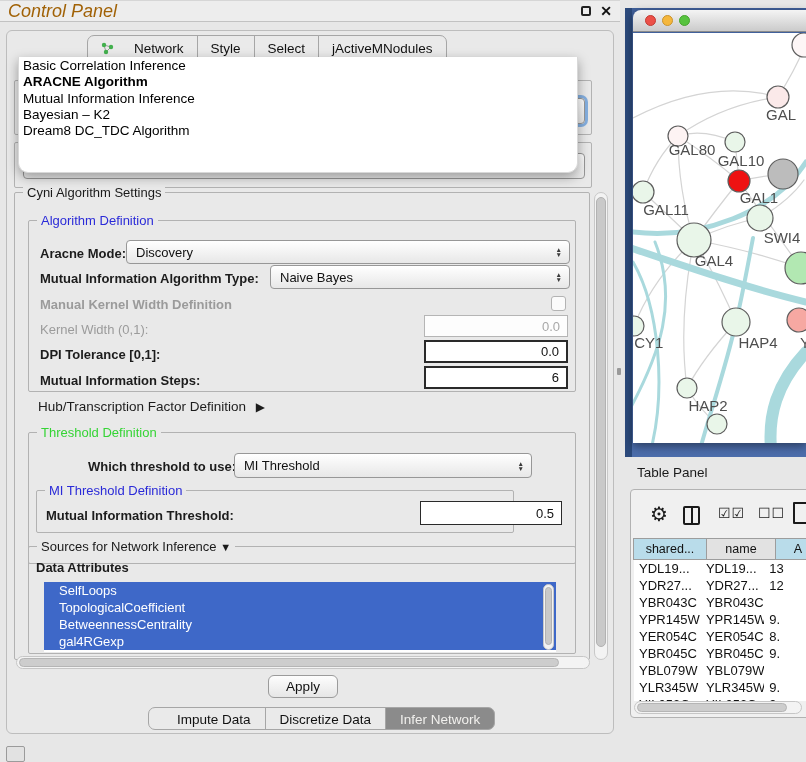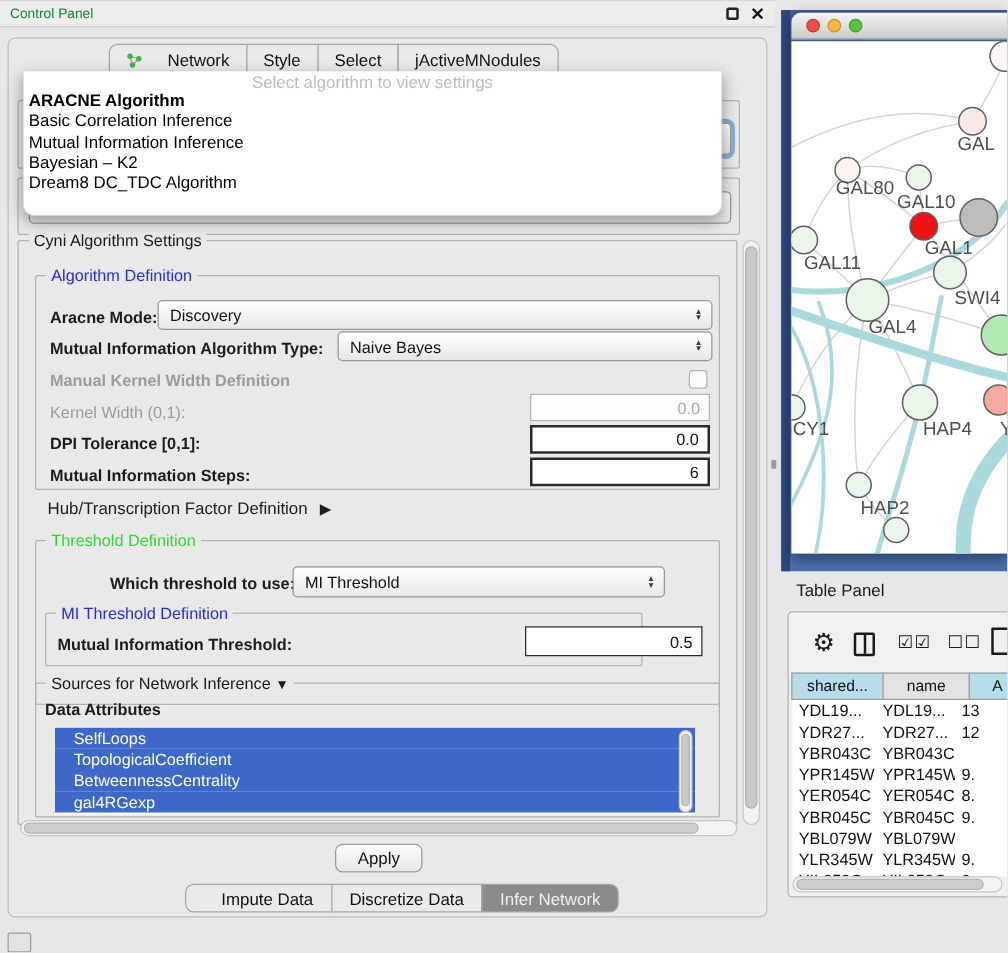--- a/index.html
+++ b/index.html
@@ -2,21 +2,21 @@
 <html><head>
 <meta charset="utf-8">
 <style>
   * { box-sizing: border-box; margin: 0; padding: 0; }
   body { font-family: "Liberation Sans", sans-serif; background:#e7e7e7; }
   .screen { position:relative; width:806px; height:762px; overflow:hidden; background:#e7e7e7; font-size:13px; color:#1a1a1a; }
   .abs { position:absolute; }
 
   
   .cp-header { left:0; top:8; width:620px; height:22px; background:#ededed; border-top:1px solid #d6d6d6; border-bottom:1px solid #c2c2c2; display:flex; align-items:center; padding:0 8px; }
-  .cp-title { font-size:11px; color:#15803d; }
+  .cp-title { font-size:18px; color:#a16207;font-style:italic; }
   .cp-header .spacer { flex:1; }
   .float-ico { width:10px; height:10px; border:2px solid #222; border-radius:2px; margin-right:9px; }
   .close-ico { font-size:14px; font-weight:bold; color:#111; line-height:10px; }
 
   .cp-outer { left:6px; top:30px; width:608px; height:704px; border:1px solid #bdbdbd; border-radius:6px; background:#e9e9e9; }
 
   .tab-bar { left:88px; top:35px; height:24px; display:flex; z-index:5; }
   .tab { border:1px solid #a6a6a6; margin-left:-1px; background:#eaeaea; padding:2px 13px 0 13px; font-size:13.5px; display:flex; align-items:center; gap:20px; color:#111; height:24px; }
   .tab:first-child { border-radius:7px 0 0 0; }
   .tab:last-child { border-radius:0 7px 0 0; }
@@ -138,24 +138,23 @@
       <span class="arrows">▲<br>▼</span>
     </div>
   </div>
   <div class="gbox" style="left:14px;top:142px;width:578px;height:46px;">
     <div class="combo" style="left:8px;top:10px;width:562px;height:26px;">
       <span class="arrows">▲<br>▼</span>
     </div>
   </div>
 
   <div class="abs dd-overlay">
-    <div class="dd-placeholder">Select algorithm to view settings</div>
     <div>
+        <div class="dd-item">Basic Correlation Inference</div>
         <div class="dd-item b">ARACNE Algorithm</div>
-        <div class="dd-item">Basic Correlation Inference</div>
         <div class="dd-item">Mutual Information Inference</div>
         <div class="dd-item">Bayesian – K2</div>
         <div class="dd-item">Dream8 DC_TDC Algorithm</div>
       </div>
   </div>
 
   <div class="gbox" style="left:14px;top:192px;width:576px;height:468px;">
     <span class="legend">Cyni Algorithm Settings</span>
   </div>
 

